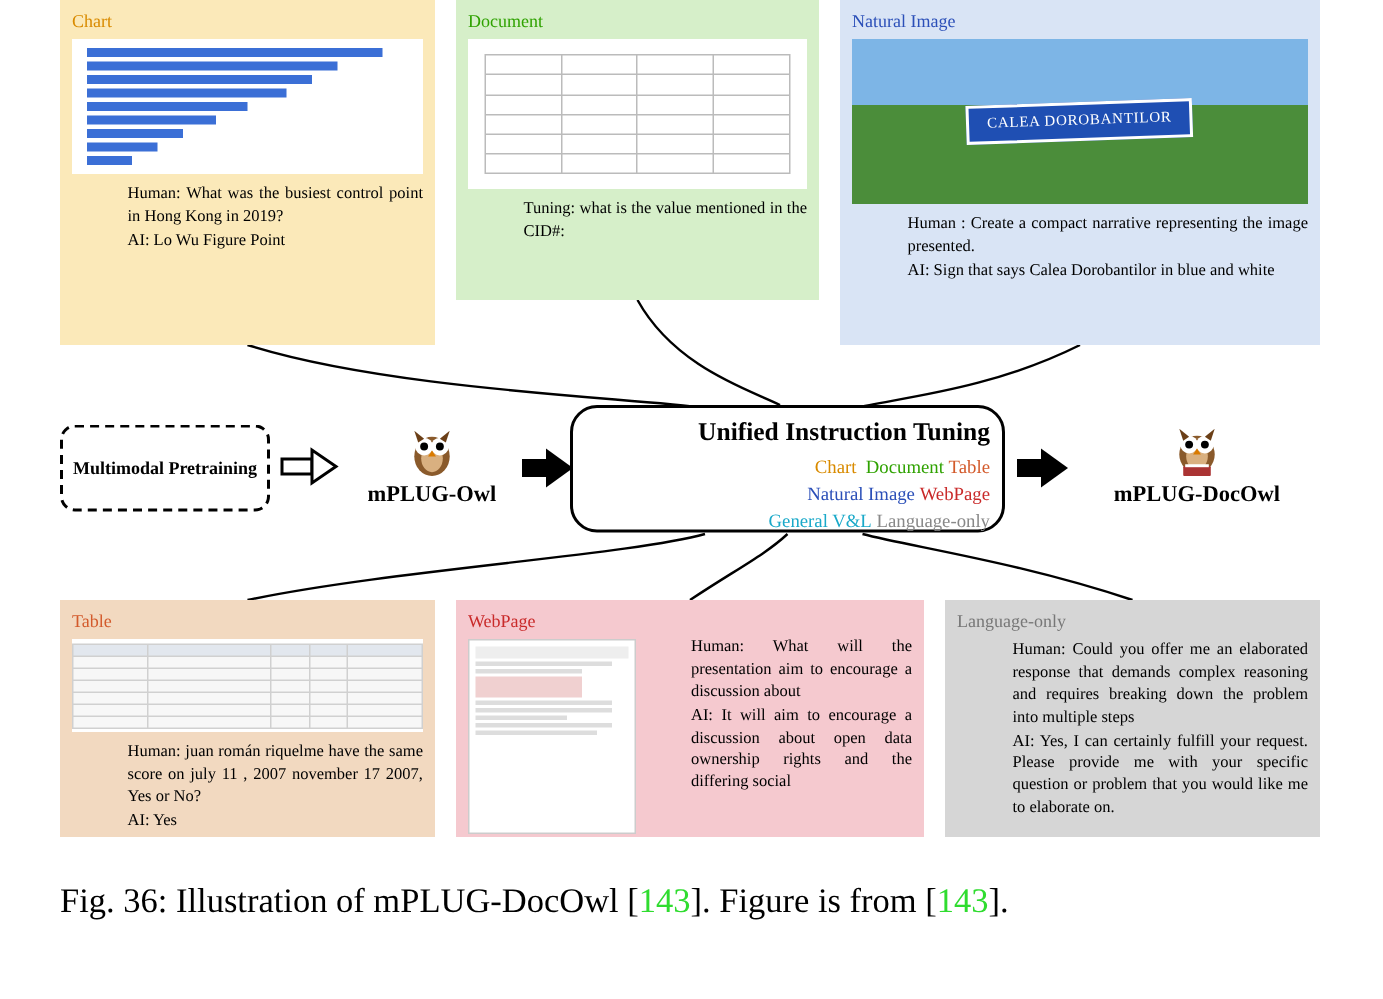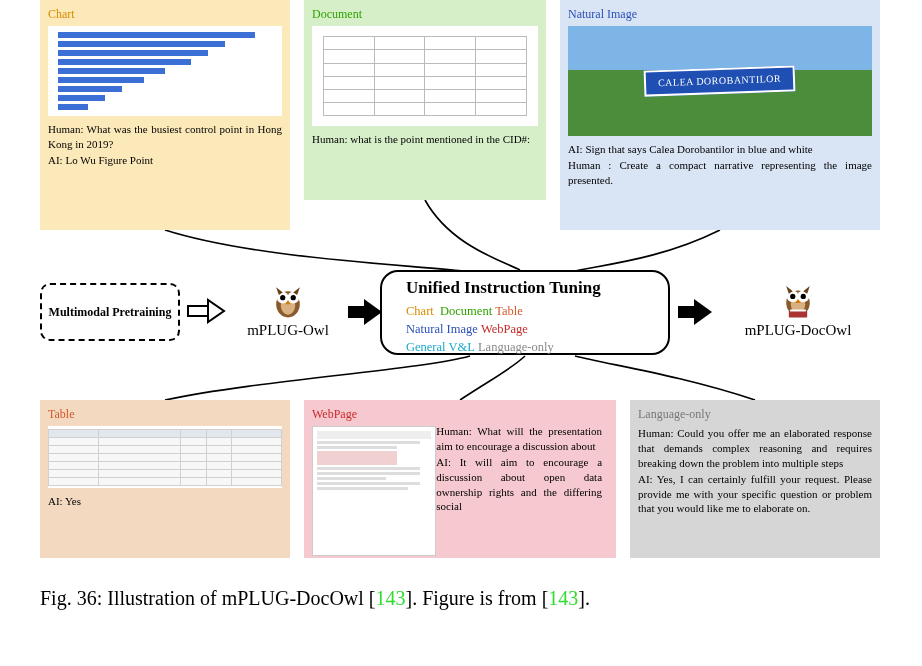--- a/index.html
+++ b/index.html
@@ -31,21 +31,21 @@
     background: #fff;
     width: 100%;
     height: 90px;
     margin-bottom: 6px;
     display: flex;
     align-items: center;
     justify-content: center;
     overflow: hidden;
     position: relative;
   }
-  .qa { font-size: 11px; color: #000; }
+  .qa { font-size: 11px; color: #000; margin-left: 37px; }
   .qa .line { margin-bottom: 1px; text-align: justify; }
 
   
   .chart-card { left: 40px; top: 0; width: 250px; height: 230px; background: #fbe9b9; }
   .chart-card .card-label { color: #d98b00; }
   .doc-card { left: 304px; top: 0; width: 242px; height: 200px; background: #d6efc9; }
   .doc-card .card-label { color: #2fa200; }
   .nat-card { left: 560px; top: 0; width: 320px; height: 230px; background: #d9e4f5; }
   .nat-card .card-label { color: #2b4fb8; }
 
@@ -57,39 +57,39 @@
     border: 2px dashed #000;
     border-radius: 10px;
     display: flex; align-items: center; justify-content: center;
     font-weight: 700; font-size: 12px; text-align: center;
     line-height: 1.2;
   }
   .owl-box {
     position: absolute;
     top: 278px;
     text-align: center;
-    font-weight: 400;
+    font-weight: 700;
     font-size: 15px;
   }
   .owl1 { left: 228px; width: 120px; }
   .owl2 { left: 718px; width: 160px; }
   .owl-icon {
     width: 42px; height: 42px;
     margin: 0 auto 2px auto;
     display: block;
   }
   .unified-box {
     position: absolute;
     left: 380px; top: 270px;
     width: 290px; height: 85px;
     border: 2.5px solid #000;
     border-radius: 18px;
     background: #fff;
-    text-align: left;
-    padding: 6px 24px;
+    text-align: right;
+    padding: 6px 8px;
   }
   .unified-title { font-weight: 700; font-size: 17px; margin-bottom: 4px; }
   .unified-tags { font-size: 12.5px; line-height: 1.45; }
   .tag-chart { color: #d98b00; }
   .tag-doc { color: #2fa200; }
   .tag-table { color: #d35a2b; }
   .tag-nat { color: #2b4fb8; }
   .tag-web { color: #c92a2a; }
   .tag-gen { color: #1aa9c9; }
   .tag-lang { color: #888; }
@@ -108,21 +108,21 @@
     left: 0; top: 0;
     width: 922px; height: 560px;
     pointer-events: none;
   }
 
   
   .caption {
     position: absolute;
     left: 40px; top: 585px;
     width: 840px;
-    font-size: 20px;
+    font-size: 23px;
     line-height: 1.35;
     color: #000;
   }
   .caption .ref { color: #2fdc2f; }
 
   
   .bars { display: flex; flex-direction: column; gap: 3px; padding: 6px 10px; width: 100%; }
   .bar { height: 6px; background: #3b6fd6; }
   .doc-grid {
     display: grid;
@@ -249,34 +249,34 @@
           <div class="doc-cell"></div>
           <div class="doc-cell"></div>
           <div class="doc-cell"></div>
         <div class="doc-cell"></div>
           <div class="doc-cell"></div>
           <div class="doc-cell"></div>
           <div class="doc-cell"></div>
       </div>
     </div>
     <div class="qa">
-      <div class="line">Human: what is the point mentioned in the CID#:</div>
+      <div class="line">Tuning: what is the value mentioned in the CID#:</div>
     </div>
   </div>
 
   <div class="card nat-card">
     <div class="card-label">Natural Image</div>
     <div class="thumb">
       <div class="street-sign">
         <div class="sign-plate">CALEA DOROBANTILOR</div>
       </div>
     </div>
     <div class="qa">
+      <div class="line">Human : Create a compact narrative representing the image presented.</div>
       <div class="line">AI: Sign that says Calea Dorobantilor in blue and white</div>
-      <div class="line">Human : Create a compact narrative representing the image presented.</div>
     </div>
   </div>
 
   <div class="pretrain-box">
     <span>Multimodal Pretraining</span>
   </div>
 
   <div class="owl-box owl1">
     <svg class="owl-icon" viewBox="0 0 64 64">
       <ellipse cx="32" cy="40" rx="18" ry="20" fill="#8a5a2b"></ellipse>
@@ -354,20 +354,21 @@
           <div class="tbl-cell"></div>
           <div class="tbl-cell"></div>
         <div class="tbl-cell"></div>
           <div class="tbl-cell"></div>
           <div class="tbl-cell"></div>
           <div class="tbl-cell"></div>
           <div class="tbl-cell"></div>
       </div>
     </div>
     <div class="qa">
+      <div class="line">Human: juan román riquelme have the same score on july 11 , 2007 november 17 2007, Yes or No?</div>
       <div class="line">AI: Yes</div>
     </div>
   </div>
 
   <div class="card web-card">
     <div class="card-label">WebPage</div>
     <div class="web-card-inner">
       <div class="web-thumb">
         <div class="web-hdr"></div>
         <div class="web-line"></div>

